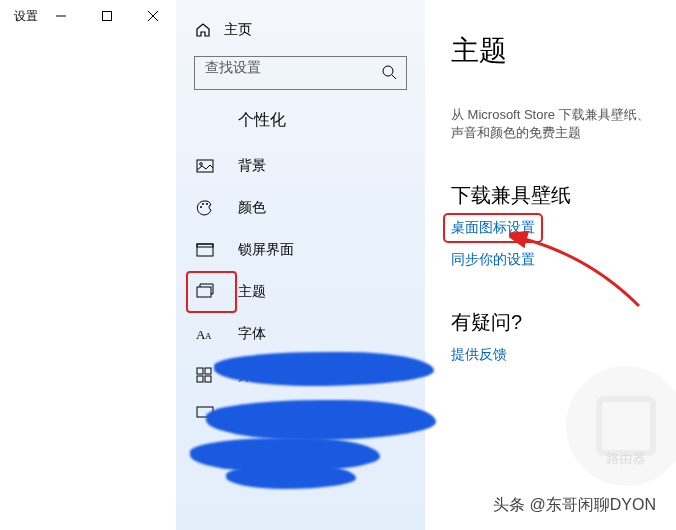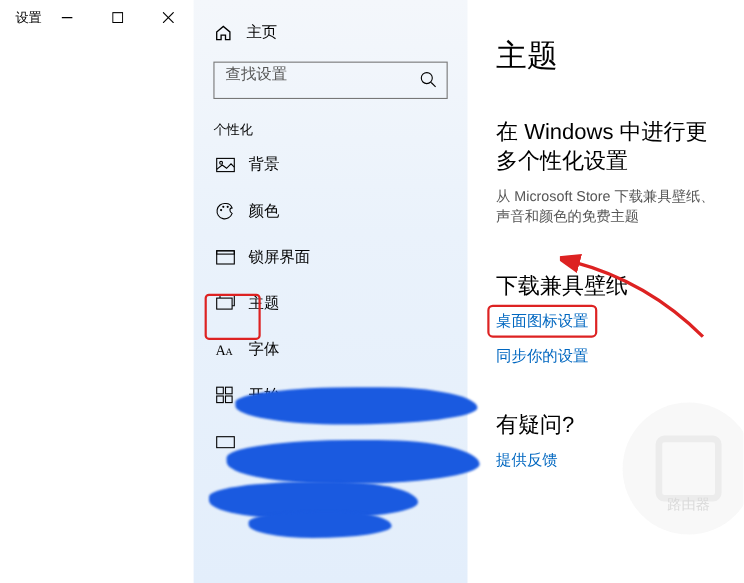--- a/index.html
+++ b/index.html
@@ -10,23 +10,23 @@
   .winctrls { display: flex; }
   .winctrl { width: 46px; height: 32px; display:flex; align-items:center; justify-content:center; font-size: 11px; color:#000; }
   .body { flex: 1; display: flex; min-height: 0; }
   .sidebar { width: 249px; background: linear-gradient(180deg,#f4f7fb 0%,#eaf2fb 40%,#e3eefb 100%); padding: 10px 18px 0 18px; display:flex; flex-direction:column; gap:0; position:relative; }
   .home-row { display:flex; align-items:center; gap:12px; height:40px; font-size:14px; }
   .search-wrap { margin-top: 6px; }
   .search { width: 100%; height: 34px; border: 1px solid #777; background: transparent; padding: 0 34px 12px 10px; font-size: 14px; color:#333; }
   .search::placeholder { color:#555; }
   .search-row { position:relative; }
   .search-icon { position:absolute; right:10px; top:8px; color:#333; }
-  .section-label { font-size: 12px; margin-top: 20px; margin-bottom: 8px; color:#000; }
+  .section-label { font-size: 16px; margin-top: 20px; margin-bottom: 8px; color:#000;margin-left:44px; }
   .nav { display:flex; flex-direction:column; margin-top:6px; }
-  .nav-item { display:flex; gap:12px; height:42px; font-size:14px; color:#000; padding-left:2px; position:relative; }
+  .nav-item { display:flex; align-items:center; gap:24px; height:42px; font-size:14px; color:#000; padding-left:2px; position:relative; }
   .nav-icon { width:18px; height:18px; display:flex; align-items:center; justify-content:center; color:#000; }
   .nav-item.selected { }
   .red-box { position:absolute; left:-8px; top:0; right:170px; bottom:0; border:2px solid #d22; border-radius:4px; pointer-events:none; }
   .smudge { position:absolute; background:#1a5ae0; border-radius:50% 40% 55% 45% / 40% 55% 45% 50%; filter: blur(1px); }
   .main { flex:1; padding: 32px 24px 0 26px; overflow:hidden; position:relative; }
   h1.page-title { font-size: 28px; font-weight: 400; margin-bottom: 36px; }
   h2.sub { font-size: 20px; font-weight: 400; margin-top: 20px; margin-bottom: 10px; }
   .desc { font-size: 13px; color:#555; margin-bottom: 34px; }
   .links { display:flex; flex-direction:column; gap:14px; margin-top:4px; }
   .link { color:#0067c0; font-size:14px; cursor:pointer; width:fit-content; position:relative; }
@@ -170,21 +170,20 @@
 
       <div class="smudge" style="left:38px; top:352px; width:220px; height:34px;"></div>
       <div class="smudge" style="left:30px; top:400px; width:230px; height:40px;"></div>
       <div class="smudge" style="left:14px; top:438px; width:190px; height:34px;"></div>
       <div class="smudge" style="left:50px; top:465px; width:130px; height:24px;"></div>
     </div>
 
     <div class="main">
       <h1 class="page-title">主题</h1>
 
-      <h2 class="sub">在 Windows 中进行更多个性化设置</h2>
       <div class="desc">从 Microsoft Store 下载兼具壁纸、声音和颜色的免费主题</div>
 
       <h2 class="sub" style="margin-top:40px;">下载兼具壁纸</h2>
       <div class="links">
         <a class="link red-outline">桌面图标设置</a>
         <a class="link">同步你的设置</a>
       </div>
 
       <h2 class="sub" style="margin-top:40px;">有疑问?</h2>
 
@@ -198,15 +197,16 @@
               <path d="M0,0 L0,6 L8,3 Z" fill="#d22"></path>
             </marker>
           </defs>
         <path d="M130 80 Q 80 30 12 12" fill="none" stroke="#d22" stroke-width="3" marker-end="url(#ah)"></path>
       </svg>
 
       <div class="watermark-circle">
         <div class="inner"></div>
         <span style="position:absolute; bottom:18px; font-size:13px; color:#bbb;">路由器</span>
       </div>
+      <div class="watermark-text">头条 @东哥闲聊DYON</div>
     </div>
   </div>
 </div>
 
 </body></html>

